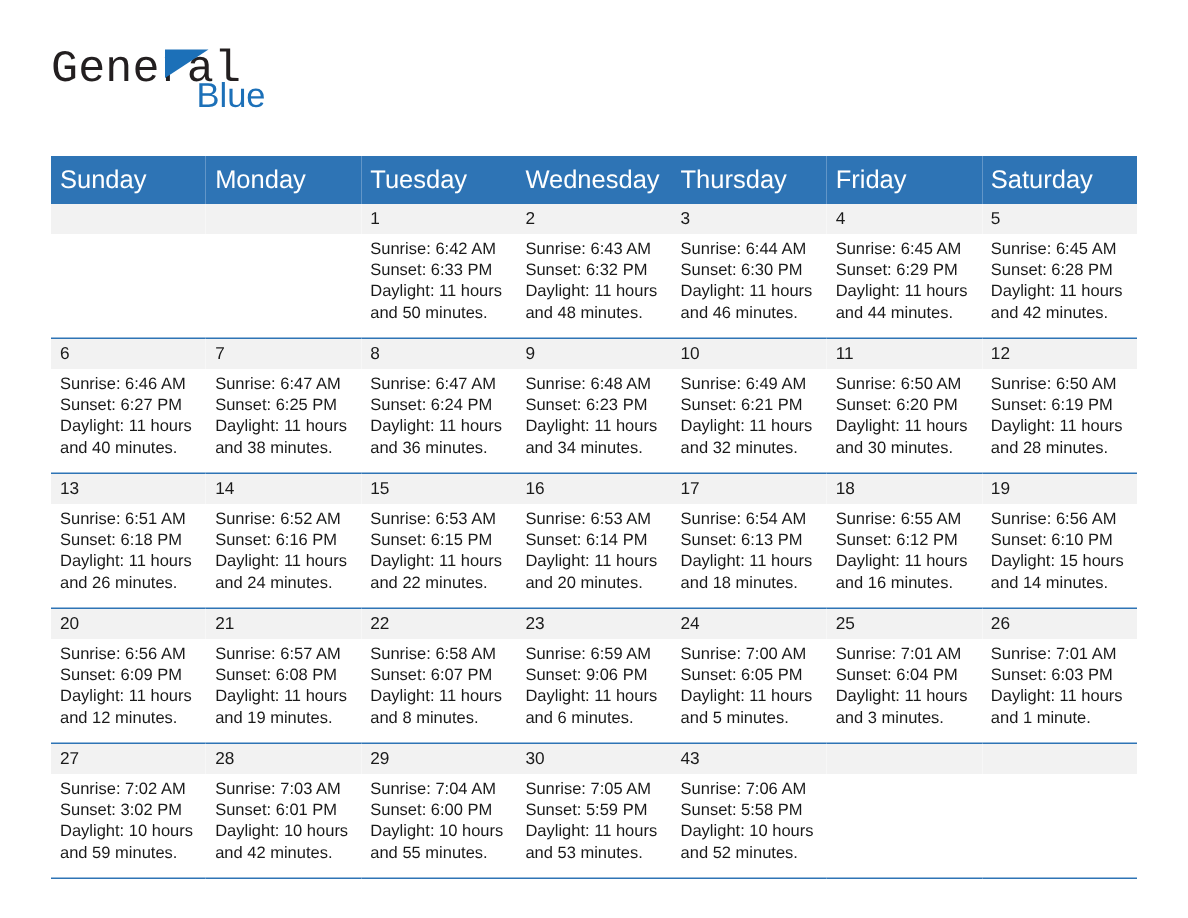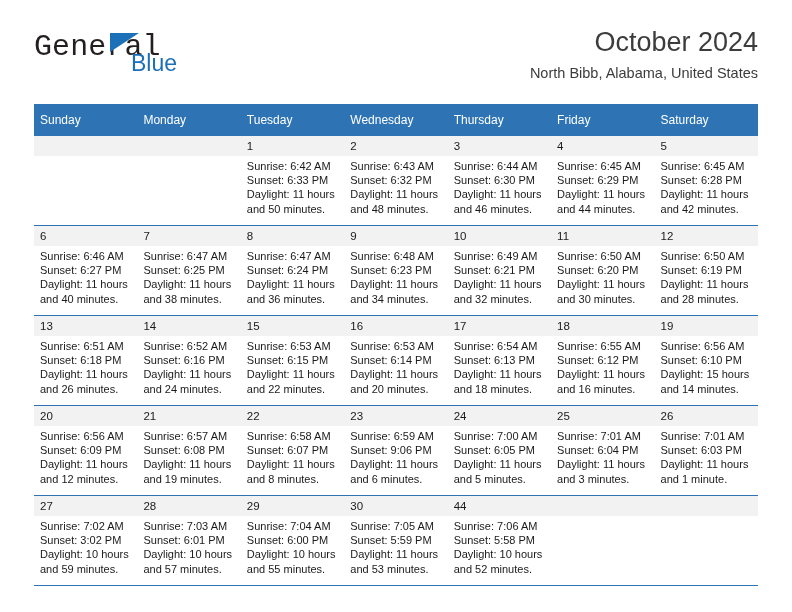--- a/index.html
+++ b/index.html
@@ -84,21 +84,21 @@
 
   
   .calendar {
     width: 724px;
     border-collapse: collapse;
     table-layout: fixed;
   }
   .calendar th {
     background: #2e74b5;
     color: #ffffff;
-    font-size: 12px;
+    font-size: 17px;
     font-weight: normal;
     text-align: left;
     padding: 6px 0 6px 6px;
     height: 20px;
     border: none;
   }
   .calendar td {
     vertical-align: top;
     padding: 0;
     border: none;
@@ -140,24 +140,20 @@
 <div class="page">
 
   <div class="header">
 
     <div class="logo">
       <span class="logo-general">General</span>
       <span class="logo-tri"></span>
       <span class="logo-blue">Blue</span>
     </div>
 
-    <div class="title-block">
-      <div class="month-title">October 2024</div>
-      <div class="location">North Bibb, Alabama, United States</div>
-    </div>
 
   </div>
 
   <table class="calendar">
     <thead>
       <tr>
         <th>Sunday</th>
         <th>Monday</th>
         <th>Tuesday</th>
         <th>Wednesday</th>
@@ -396,41 +392,41 @@
               <div>Sunrise: 7:02 AM</div>
               <div>Sunset: 3:02 PM</div>
               <div class="daylight-line">Daylight: 10 hours and 59 minutes.</div>
             </div>
           </td>
           <td>
             <div class="daynum">28</div>
             <div class="cell-body">
               <div>Sunrise: 7:03 AM</div>
               <div>Sunset: 6:01 PM</div>
-              <div class="daylight-line">Daylight: 10 hours and 57 minutes.</div>
+              <div class="daylight-line">Daylight: 10 hours and 42 minutes.</div>
             </div>
           </td>
           <td>
             <div class="daynum">29</div>
             <div class="cell-body">
               <div>Sunrise: 7:04 AM</div>
               <div>Sunset: 6:00 PM</div>
               <div class="daylight-line">Daylight: 10 hours and 55 minutes.</div>
             </div>
           </td>
           <td>
             <div class="daynum">30</div>
             <div class="cell-body">
               <div>Sunrise: 7:05 AM</div>
               <div>Sunset: 5:59 PM</div>
               <div class="daylight-line">Daylight: 11 hours and 53 minutes.</div>
             </div>
           </td>
           <td>
-            <div class="daynum">44</div>
+            <div class="daynum">43</div>
             <div class="cell-body">
               <div>Sunrise: 7:06 AM</div>
               <div>Sunset: 5:58 PM</div>
               <div class="daylight-line">Daylight: 10 hours and 52 minutes.</div>
             </div>
           </td>
           <td class="empty">
             <div class="daynum"></div>
           </td>
           <td class="empty">

